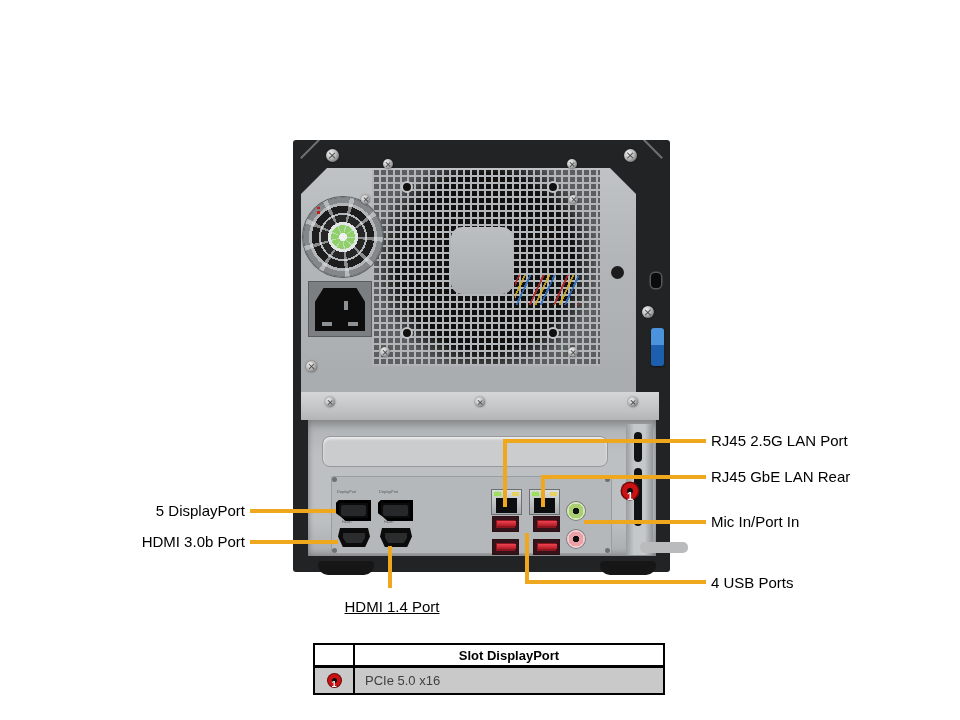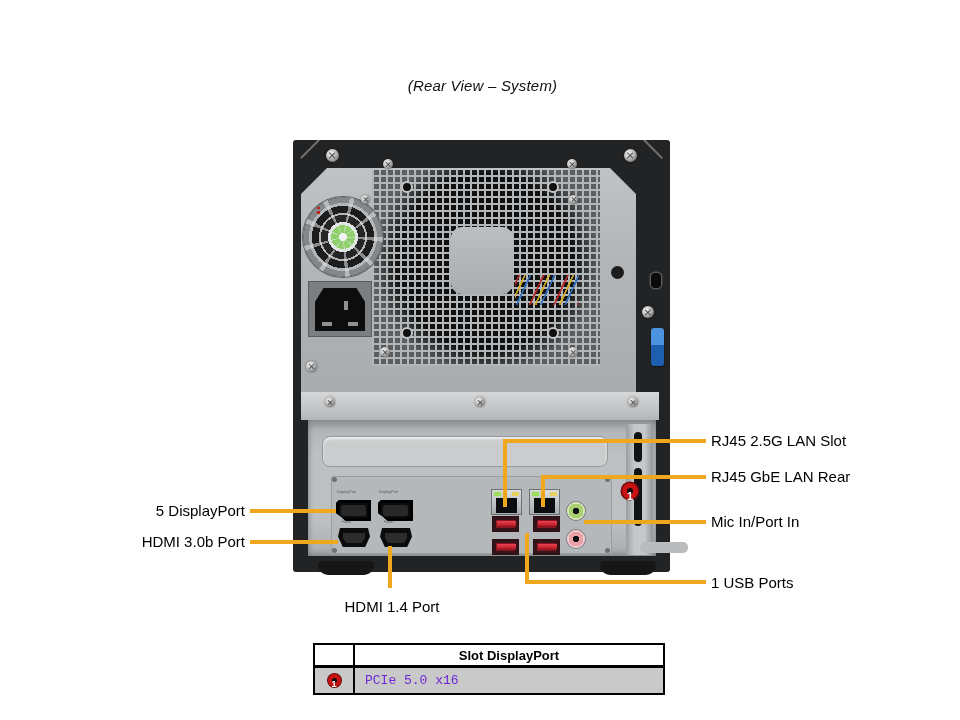--- a/index.html
+++ b/index.html
@@ -116,30 +116,29 @@
   .screw::before { transform:rotate(45deg); } .screw::after { transform:rotate(-45deg); }
 
   
   .slot-table { left:313px; top:643px; width:352px; border:2px solid #000; background:#fff; }
   .st-row { display:flex; }
   .st-head { height:23px; border-bottom:3px solid #000; background:#fff; }
   .st-data { height:25px; background:#c9c9c9; }
   .st-c1 { width:40px; border-right:2px solid #000; display:flex; align-items:center; justify-content:center; }
   .st-c2 { flex:1; display:flex; align-items:center; }
   .st-head .st-c2 { justify-content:center; font-weight:bold; font-size:13px; color:#000; }
-  .st-data .st-c2 { padding-left:10px; font-size:13px; color:#6d28d9;font-family:Liberation Mono, monospace; }
+  .st-data .st-c2 { padding-left:10px; font-size:13px; color:#404040; }
   .badge { width:13px; height:13px; border-radius:50%; background:#0c0c0c; border:4px solid #cb1212;
            box-shadow:0 0 0 1px #6e0a0a; color:#fff; font-weight:bold; font-size:9px; line-height:13px; text-align:center; }
 </style>
 </head>
 <body>
 
 <div id="canvas">
 
-  <div class="abs title" style="left:340px; top:77px; width:285px;">(Rear View – System)</div>
 
   <div class="abs chassis">
 
     <div class="abs corner-hl" style="left:4px; top:8px; transform:rotate(-45deg);"></div>
     <div class="abs corner-hl" style="left:347px; top:8px; transform:rotate(45deg);"></div>
 
     <div class="abs psu"></div>
 
     <div class="abs mesh"></div>
     <div class="abs mount-hole" style="left:108px; top:41px;"></div>
@@ -261,25 +260,25 @@
   <div class="abs oline" style="left:541px; top:475px; width:165px; height:4px;"></div>
   <div class="abs oline" style="left:541px; top:475px; width:4px; height:32px;"></div>
 
   <div class="abs oline" style="left:584px; top:520px; width:122px; height:4px;"></div>
 
   <div class="abs oline" style="left:525px; top:533px; width:4px; height:51px;"></div>
   <div class="abs oline" style="left:525px; top:580px; width:181px; height:4px;"></div>
 
   <div class="abs callout-label label-left" style="right:715px; top:502px; width:160px;">5 DisplayPort</div>
   <div class="abs callout-label label-left" style="right:715px; top:533px; width:160px;">HDMI 3.0b Port</div>
-  <div class="abs callout-label label-center" style="left:302px; top:598px; width:180px;">HDMI 1.4 Port</div>
-  <div class="abs callout-label label-right" style="left:711px; top:432px;">RJ45 2.5G LAN Slot</div>
+  <div class="abs callout-label label-center" style="left:302px; top:598px; width:180px;text-decoration:underline;">HDMI 1.4 Port</div>
+  <div class="abs callout-label label-right" style="left:711px; top:432px;">RJ45 2.5G LAN Port</div>
   <div class="abs callout-label label-right" style="left:711px; top:468px;">RJ45 GbE LAN Rear</div>
   <div class="abs callout-label label-right" style="left:711px; top:513px;">Mic In/Port In</div>
-  <div class="abs callout-label label-right" style="left:711px; top:574px;">1 USB Ports</div>
+  <div class="abs callout-label label-right" style="left:711px; top:574px;">4 USB Ports</div>
 
   <div class="abs slot-table">
     <div class="st-row st-head">
       <div class="st-c1"></div>
       <div class="st-c2">Slot DisplayPort</div>
     </div>
     <div class="st-row st-data">
       <div class="st-c1">
         <div class="badge">1</div>
       </div>

